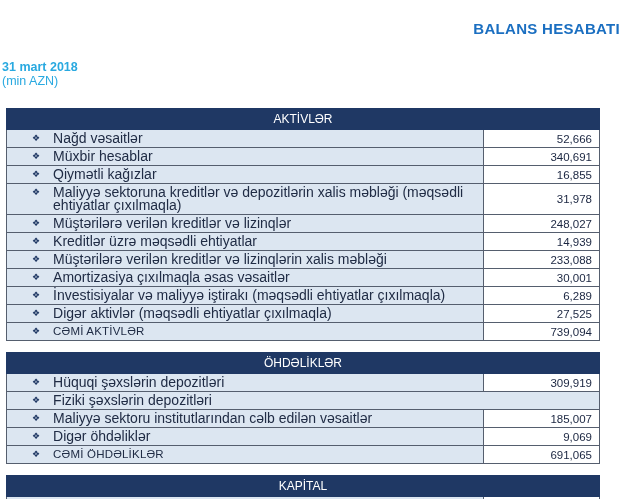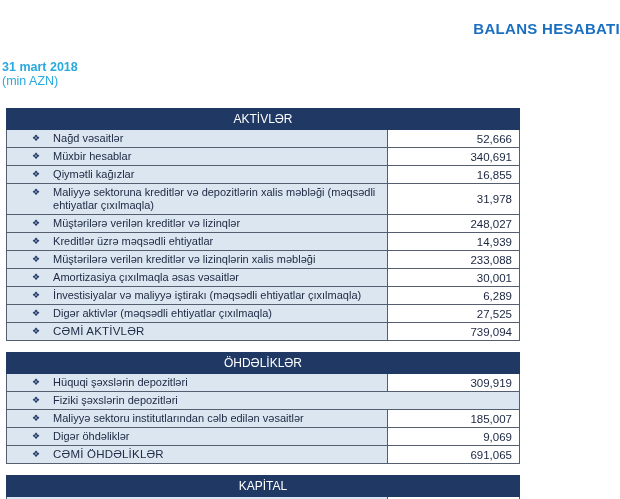--- a/index.html
+++ b/index.html
@@ -10,43 +10,43 @@
   }
   .title{
     margin:20px 0 0;text-align:right;
     font-size:15px;font-weight:bold;color:#1b6fc1;letter-spacing:.3px;
   }
   .meta{
     display:flex;justify-content:space-between;align-items:baseline;
     margin:23px 12px 0 2px;font-size:12.5px;color:#29a9e0;flex-direction:column;
   }
   .meta .date{font-weight:bold;}
-  .tbl{margin:20px 0 0 6px;width:514px;box-sizing:border-box;}
+  .tbl{margin:20px 0 0 6px;width:594px;box-sizing:border-box;}
   .tbl + .tbl{margin-top:11px;}
   .thead{
     background:#1f3864;border:1px solid #1f3864;color:#ffffff;
     text-align:center;font-size:12px;line-height:14px;padding:3px 0;
   }
   .row{
     display:flex;
     border-left:1px solid #555e6e;border-right:1px solid #555e6e;
     border-bottom:1px solid #555e6e;
   }
   .label-cell{
     flex:1;background:#dce6f1;display:flex;align-items:flex-start;
     padding:2px 4px 2px 0;min-width:0;
   }
   .bullet{
     flex:none;margin:0 13px 0 25px;font-size:9px;line-height:13px;color:#1f3864;
   }
-  .label{font-size:11px;line-height:13px;}
+  .label{font-size:14px;line-height:13px;}
   .value-cell{
     flex:none;width:104px;background:#ffffff;border-left:1px solid #555e6e;
     display:flex;align-items:center;justify-content:flex-end;
-    padding:2px 7px 2px 20px;font-size:11.5px;color:#1a2540;
+    padding:2px 7px 2px 4px;font-size:11.5px;color:#1a2540;
   }
   .total .label{font-weight:normal;font-size:11.5px;letter-spacing:.2px;}
 </style>
 </head>
 <body>
 
 <div class="page">
 
   <h1 class="title">BALANS HESABATI</h1>
 

